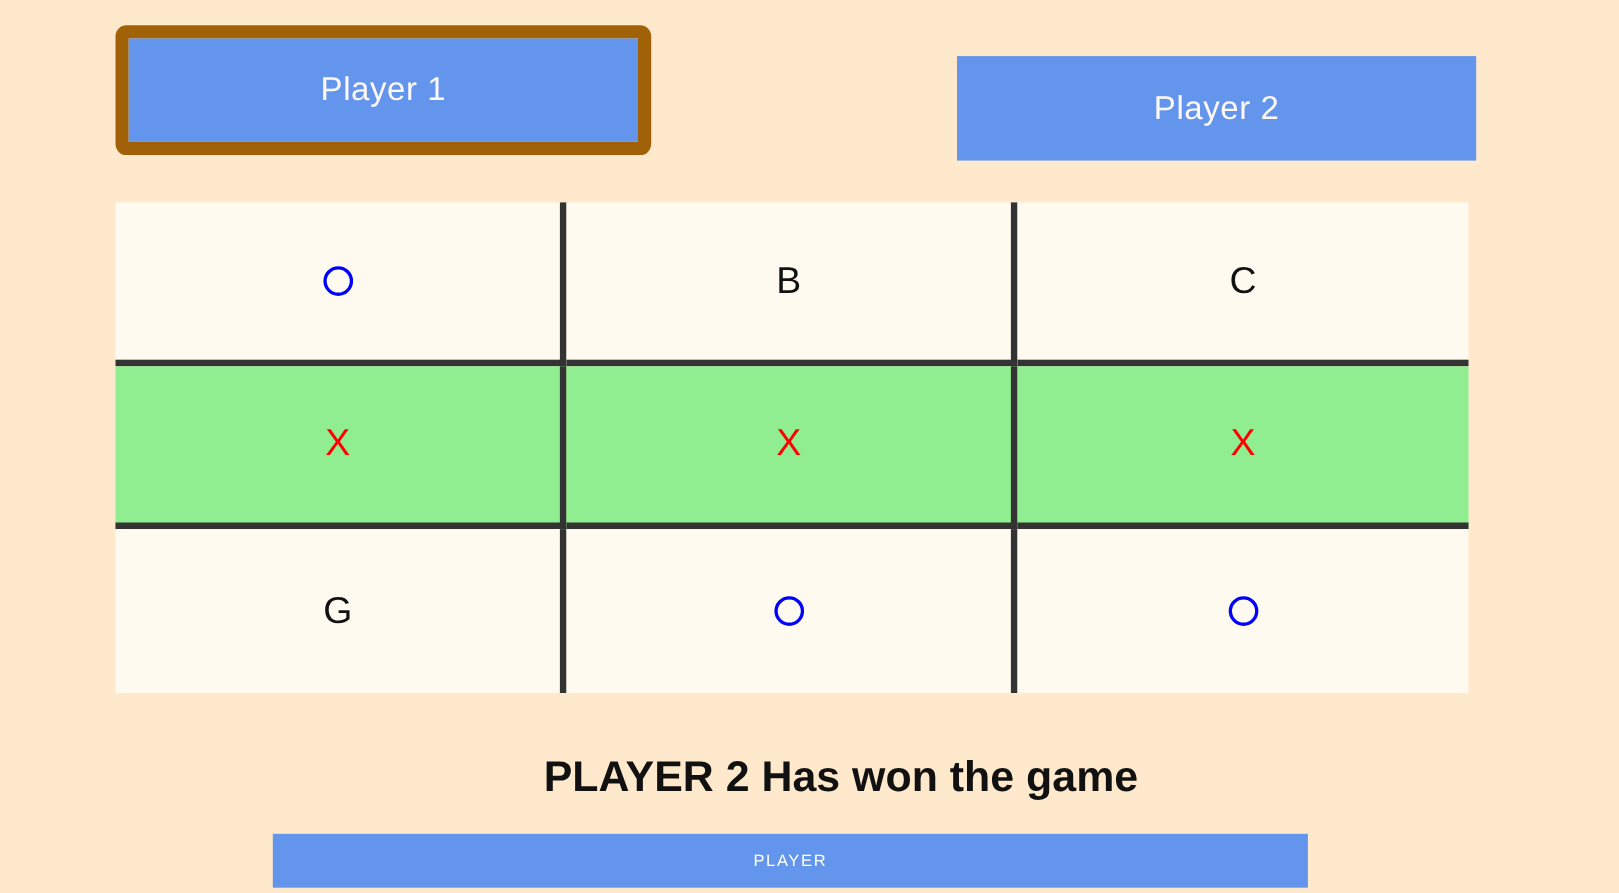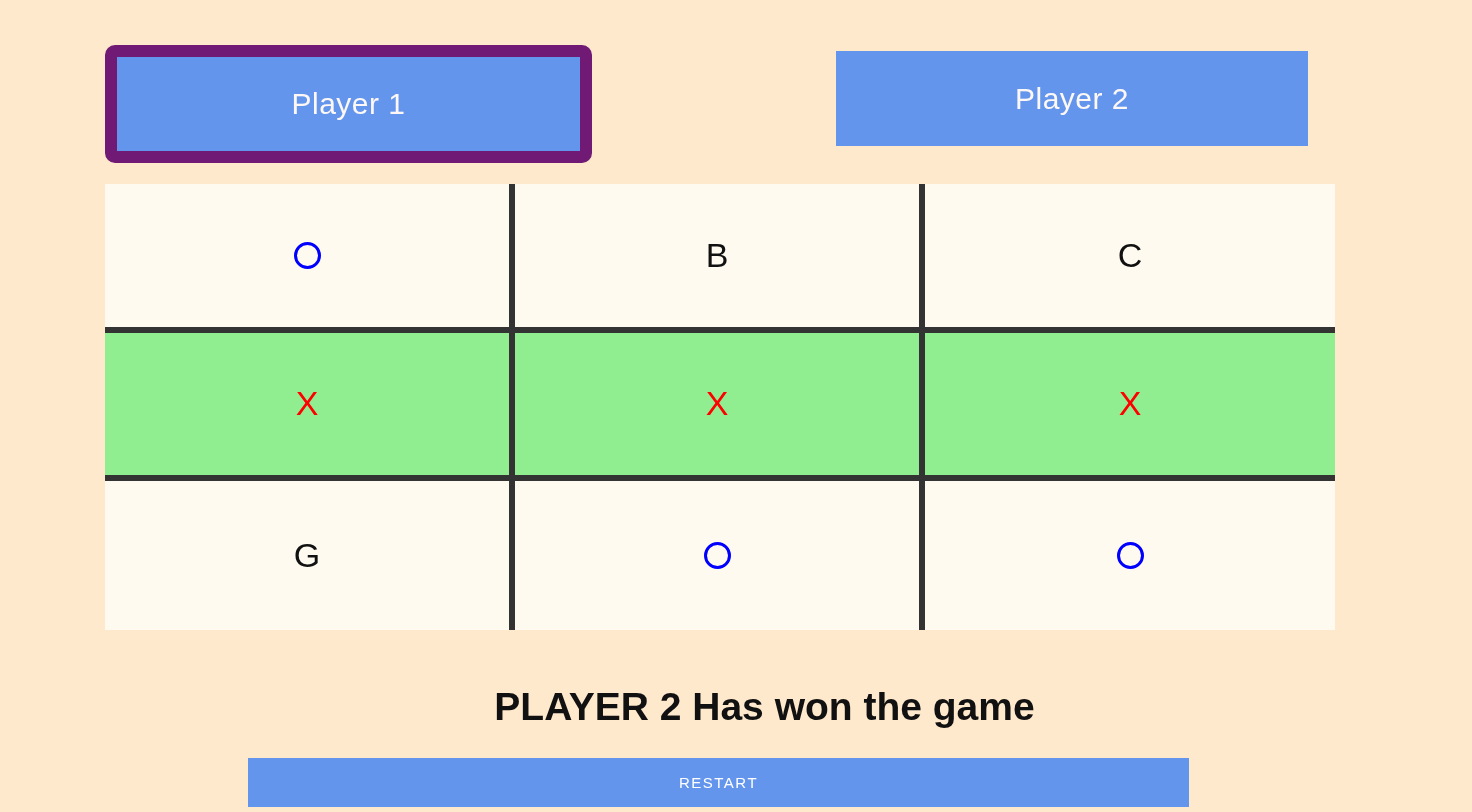--- a/index.html
+++ b/index.html
@@ -5,32 +5,32 @@
   * { margin: 0; padding: 0; box-sizing: border-box; }
   html, body { width: 1472px; height: 812px; overflow: hidden; }
   body {
     background: #ffe9cc;
     font-family: "Liberation Sans", "DejaVu Sans", sans-serif;
   }
   .stage { position: relative; width: 1472px; height: 812px; }
 
   
   .p1-wrap {
-    position: absolute; left: 105px; top: 45px;
-    border: 12px solid #701a75; border-radius: 10px;
+    position: absolute; left: 105px; top: 23px;
+    border: 12px solid #a16207; border-radius: 10px;
   }
   .player-btn {
     width: 463px; height: 94px;
     background: #6495ed;
     display: flex; align-items: center; justify-content: center;
     color: #fdf8f5; font-size: 30px; font-weight: 400; letter-spacing: 0.5px;
     cursor: pointer;
   }
   .p2-btn {
-    position: absolute; left: 836px; top: 51px;
+    position: absolute; left: 870px; top: 51px;
     width: 472px; height: 95px;
   }
 
   
   .board {
     position: absolute; left: 105px; top: 184px;
     width: 1230px; height: 446px;
     display: grid;
     grid-template-columns: 1fr 1fr 1fr;
     grid-template-rows: 1fr 1fr 1fr;
@@ -109,15 +109,15 @@
       <div class="cell">
         <span class="o-circle"></span>
       </div>
       <div class="cell">
         <span class="o-circle"></span>
       </div>
     </div>
 
   <div class="status">PLAYER 2 Has won the game</div>
 
-  <button class="restart">RESTART</button>
+  <button class="restart">PLAYER</button>
 
 </div>
 
 </body></html>

